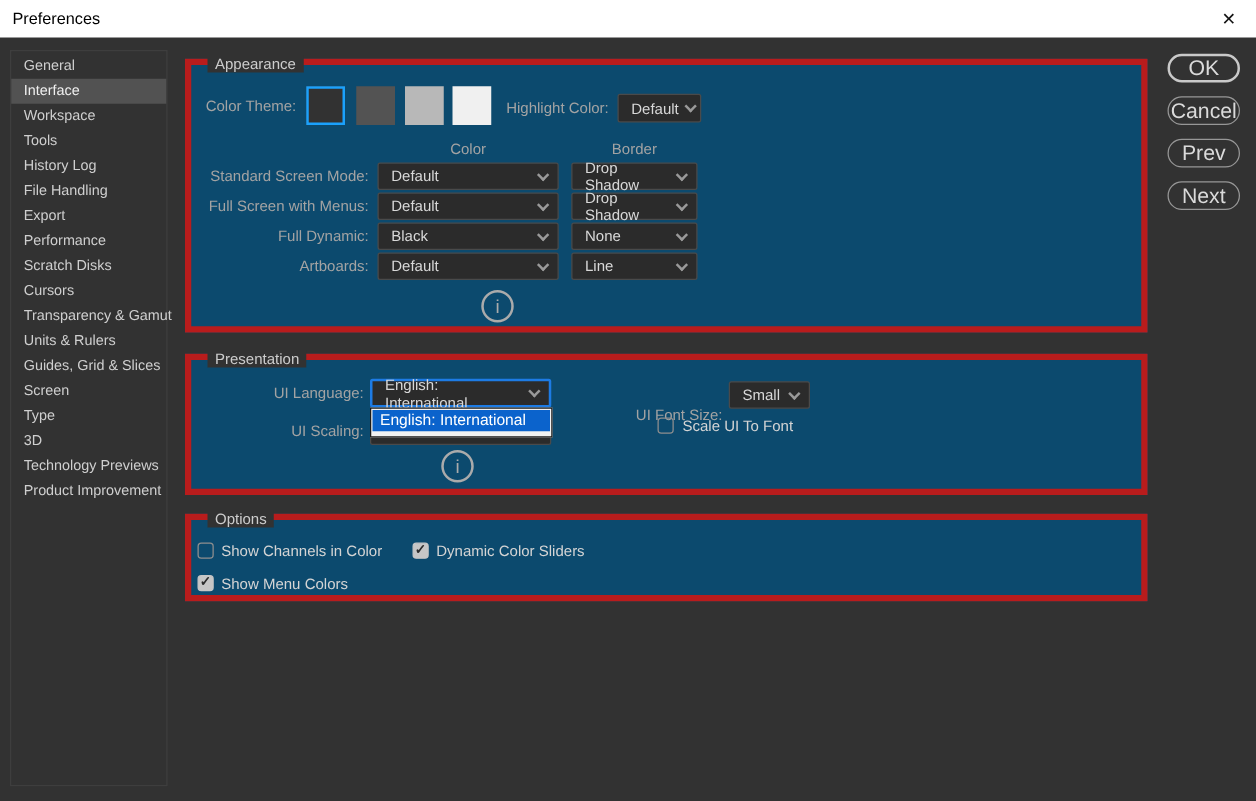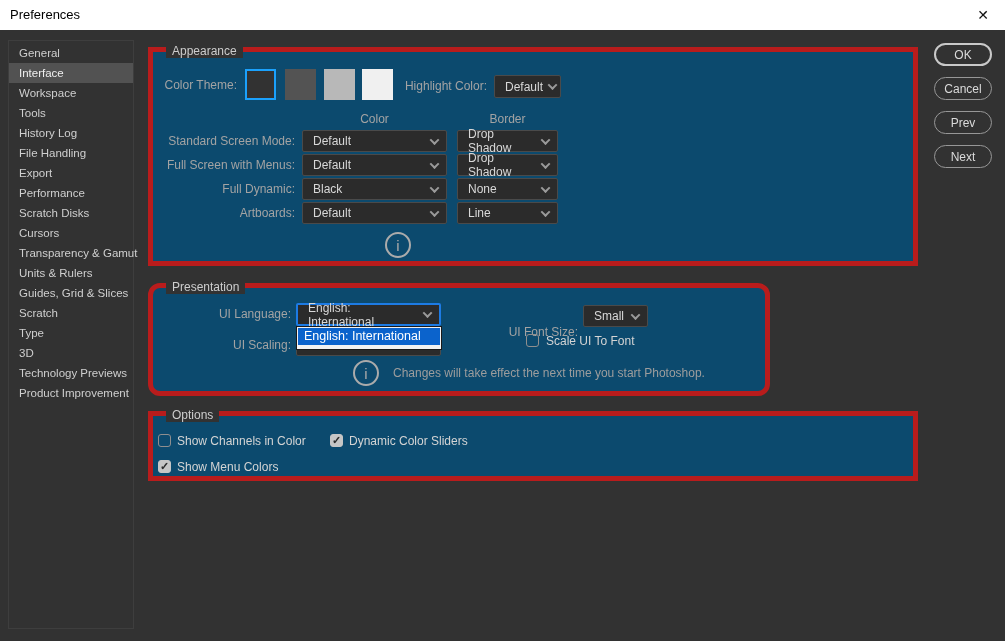--- a/index.html
+++ b/index.html
@@ -33,21 +33,21 @@
         font-size:12px; color:#d8d8d8; cursor:pointer; }
   .dd .chev { width:7px; height:7px; border-right:2px solid #9a9a9a; border-bottom:2px solid #9a9a9a;
               transform:rotate(45deg) translate(-1px,-1px); flex:0 0 auto; margin-left:6px; }
   .dd.focus { border:2px solid #1d7be4; }
   .dd-list { position:absolute; background:#f2f2f2; border:1px solid #1a1a1a; padding:1px 1px 4px 1px; z-index:6; }
   .dd-item { height:17px; line-height:17px; background:#0b63cc; color:#ffffff; font-size:12.5px;
              padding:0 6px; white-space:nowrap; cursor:pointer; }
 
   
   .btn { position:absolute; left:934px; width:58px; height:23px; border-radius:12px;
-         border:1px solid #979797; background:transparent; color:#dadada; font-size:12px;
+         border:1px solid #979797; background:transparent; color:#dadada; font-size:17px;
          font-family:"Liberation Sans", sans-serif; display:flex; align-items:center; justify-content:center;
          cursor:pointer; }
   .btn.primary { border:2px solid #c9c9c9; }
 
   
   .cb { position:absolute; width:13px; height:13px; border:1px solid #8f8f8f; border-radius:3px;
         background:transparent; cursor:pointer; display:flex; align-items:center; justify-content:center; }
   .cb .mark { display:none; font-size:11px; font-weight:bold; color:#2b2b2b; line-height:13px; }
   .cb.checked { background:#c6c6c6; border-color:#c6c6c6; }
   .cb.checked .mark { display:block; }
@@ -77,21 +77,21 @@
   <div class="nav-item">Tools</div>
   <div class="nav-item">History Log</div>
   <div class="nav-item">File Handling</div>
   <div class="nav-item">Export</div>
   <div class="nav-item">Performance</div>
   <div class="nav-item">Scratch Disks</div>
   <div class="nav-item">Cursors</div>
   <div class="nav-item">Transparency &amp; Gamut</div>
   <div class="nav-item">Units &amp; Rulers</div>
   <div class="nav-item">Guides, Grid &amp; Slices</div>
-  <div class="nav-item">Scratch</div>
+  <div class="nav-item">Screen</div>
   <div class="nav-item">Type</div>
   <div class="nav-item">3D</div>
   <div class="nav-item">Technology Previews</div>
   <div class="nav-item">Product Improvement</div>
 </div>
 
 <div class="panel" style="left:148px; top:47px; width:770px; height:219px;">
   <span class="legend">Appearance</span>
 
   <div class="lbl" style="left:0; top:26px; width:84px; line-height:14px;">Color Theme:</div>
@@ -146,21 +146,21 @@
     <span class="chev"></span>
   </div>
   <div class="dd" style="left:304px; top:150px; width:101px;">
     <span>Line</span>
     <span class="chev"></span>
   </div>
 
   <div class="info-circle" style="left:232px; top:180px;">i</div>
 </div>
 
-<div class="panel" style="left:148px; top:283px; width:622px; height:113px;border-radius:12px;">
+<div class="panel" style="left:148px; top:283px; width:770px; height:113px;">
   <span class="legend">Presentation</span>
 
   <div class="lbl" style="left:32px; top:15px; width:106px; line-height:23px;">UI Language:</div>
   <div class="dd focus" style="left:143px; top:15px; width:145px; height:23px; z-index:4;">
     <span>English: International</span>
     <span class="chev"></span>
   </div>
   <div class="dd-list" style="left:143px; top:38px; width:146px;">
     <div class="dd-item">English: International</div>
   </div>
@@ -176,21 +176,20 @@
     <span>Small</span>
     <span class="chev"></span>
   </div>
 
   <div class="cb" style="left:373px; top:46px;">
     
   </div>
   <div class="cb-lbl" style="left:393px; top:46px;">Scale UI To Font</div>
 
   <div class="info-circle" style="left:200px; top:72px;">i</div>
-  <div class="info-text" style="left:240px; top:72px;">Changes will take effect the next time you start Photoshop.</div>
 </div>
 
 <div class="panel" style="left:148px; top:411px; width:770px; height:70px;">
   <span class="legend">Options</span>
 
   <div class="cb" style="left:5px; top:18px;">
     
   </div>
   <div class="cb-lbl" style="left:24px; top:18px;">Show Channels in Color</div>
 

